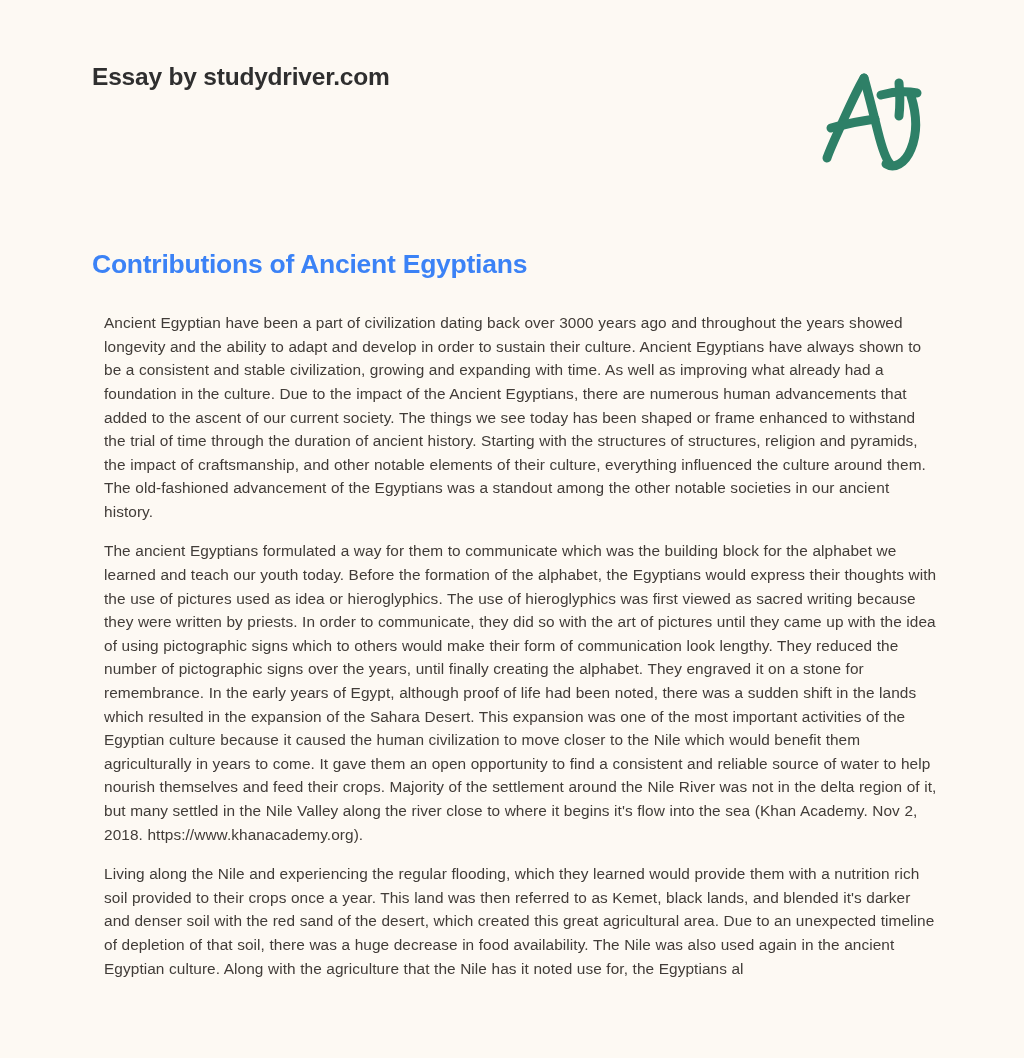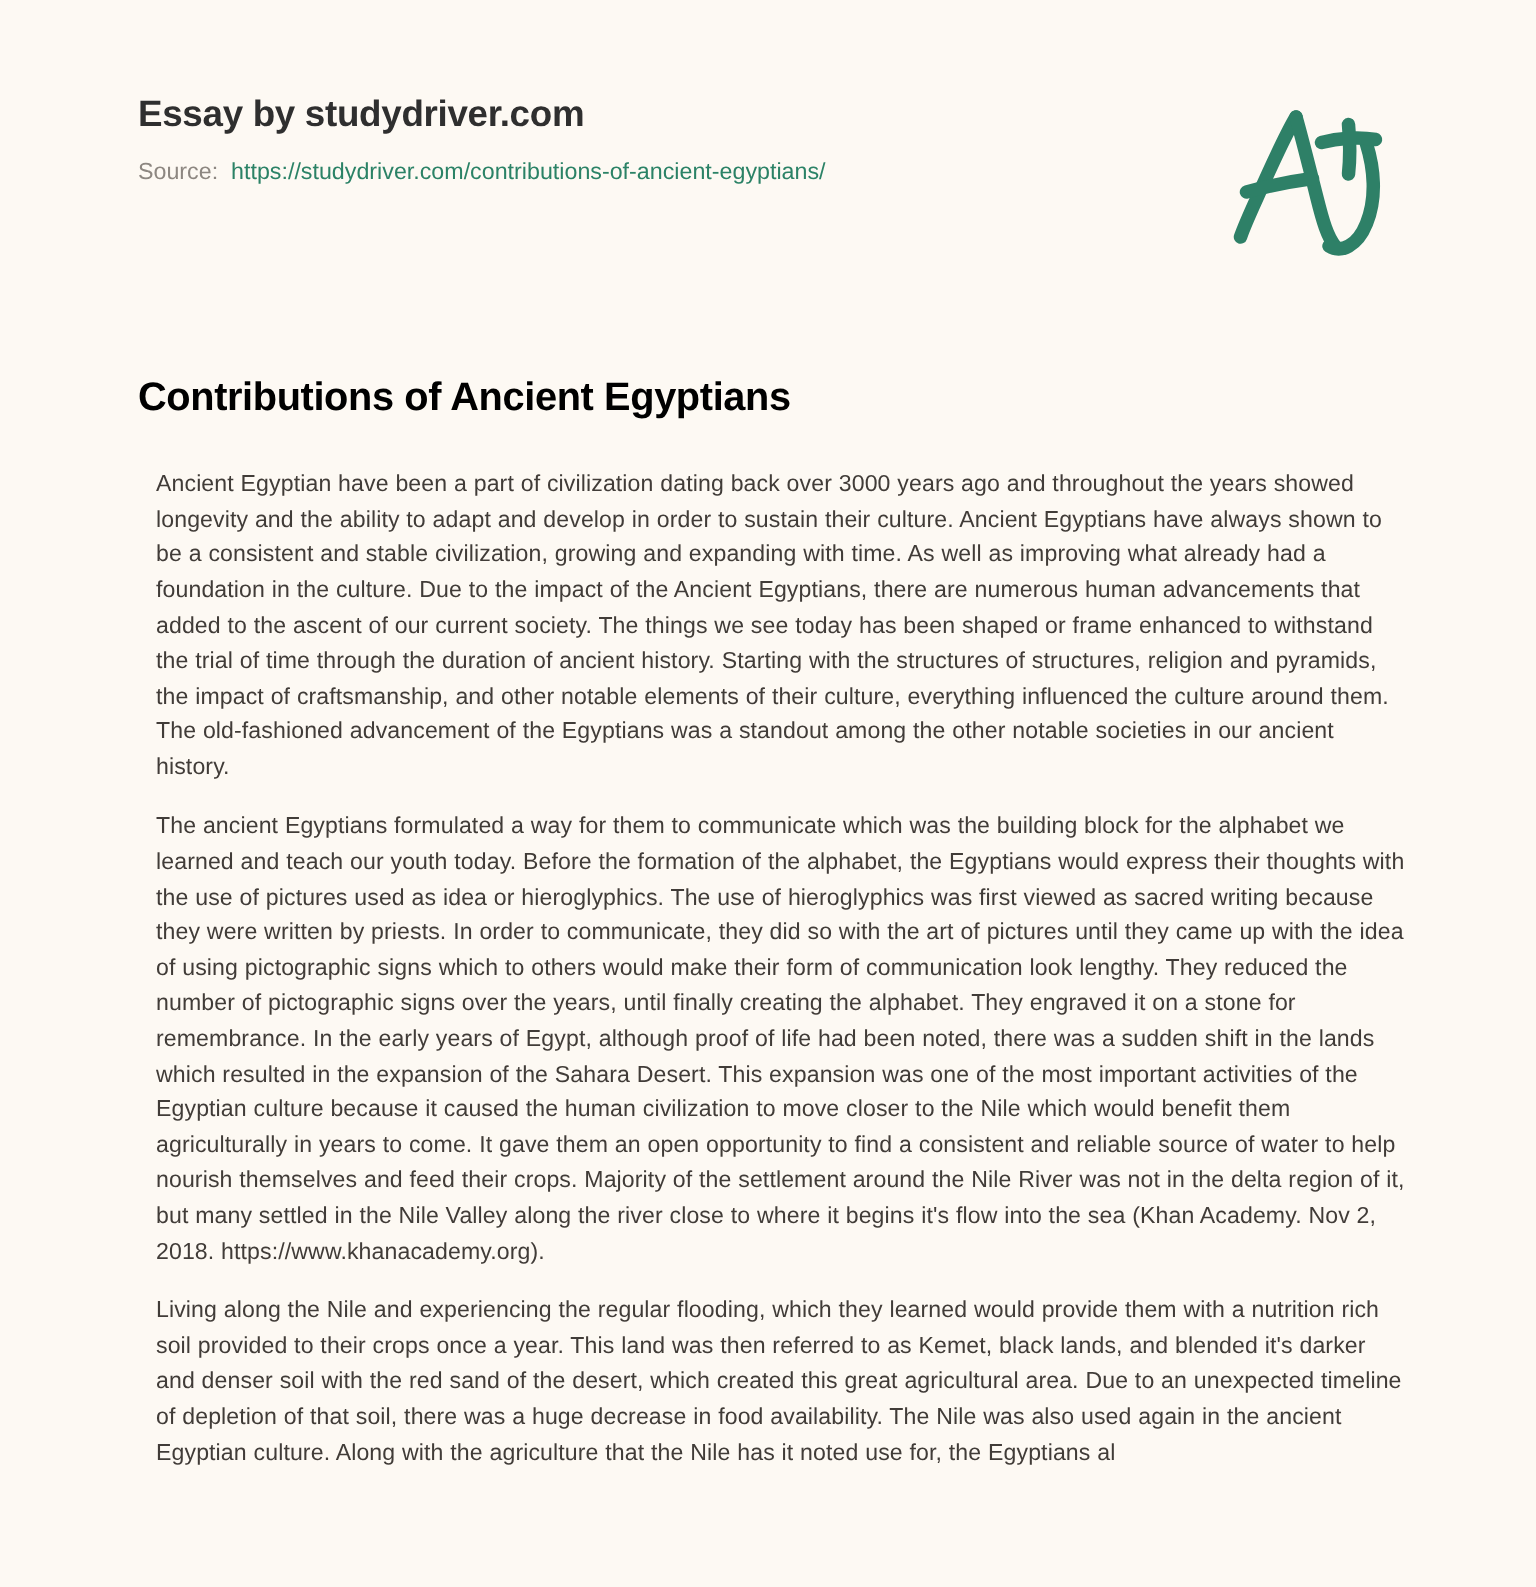--- a/index.html
+++ b/index.html
@@ -85,21 +85,21 @@
     position: absolute;
     left: 92px;
     top: 248px;
     width: 848px;
   }
 
   .article-title {
     margin: 0 0 30px 0;
     font-size: 26.5px;
     font-weight: bold;
-    color: #000000;
+    color: #3b82f6;
     letter-spacing: -0.25px;
     line-height: 1.25;
   }
 
   .body-text p {
     margin: 0 0 16px 12px;
     font-size: 15.4px;
     line-height: 23.6px;
     color: #413c38;
     text-align: left;
@@ -114,24 +114,20 @@
 </head>
 <body>
 
 <div class="page">
 
   <div class="header">
 
     <div class="brand-block">
       <h1 class="brand-title">Essay by studydriver.com</h1>
 
-      <div class="source-line">
-        <span class="source-label">Source:</span>
-        <span>&nbsp;</span><a class="source-url" href="#">https://studydriver.com/contributions-of-ancient-egyptians/</a>
-      </div>
     </div>
 
     <div class="logo">
       <svg viewBox="0 0 120 110" xmlns="http://www.w3.org/2000/svg">
         <g fill="none" stroke="#2e8067" stroke-linecap="round" stroke-linejoin="round">
 
           <path d="M52 8 C46 18, 34 44, 26 62 C21 73, 17 82, 15 88" stroke-width="9"></path>
 
           <path d="M52 8 C56 22, 62 46, 66 62 C70 78, 73 88, 78 94" stroke-width="9"></path>
 

